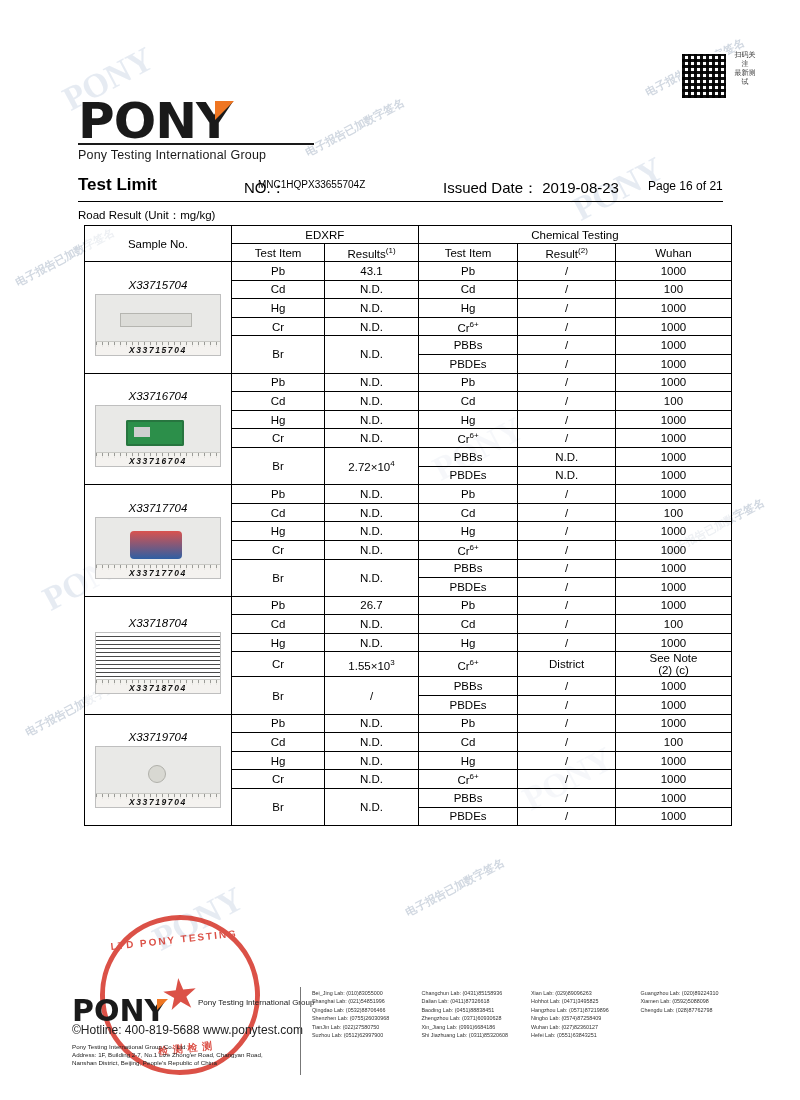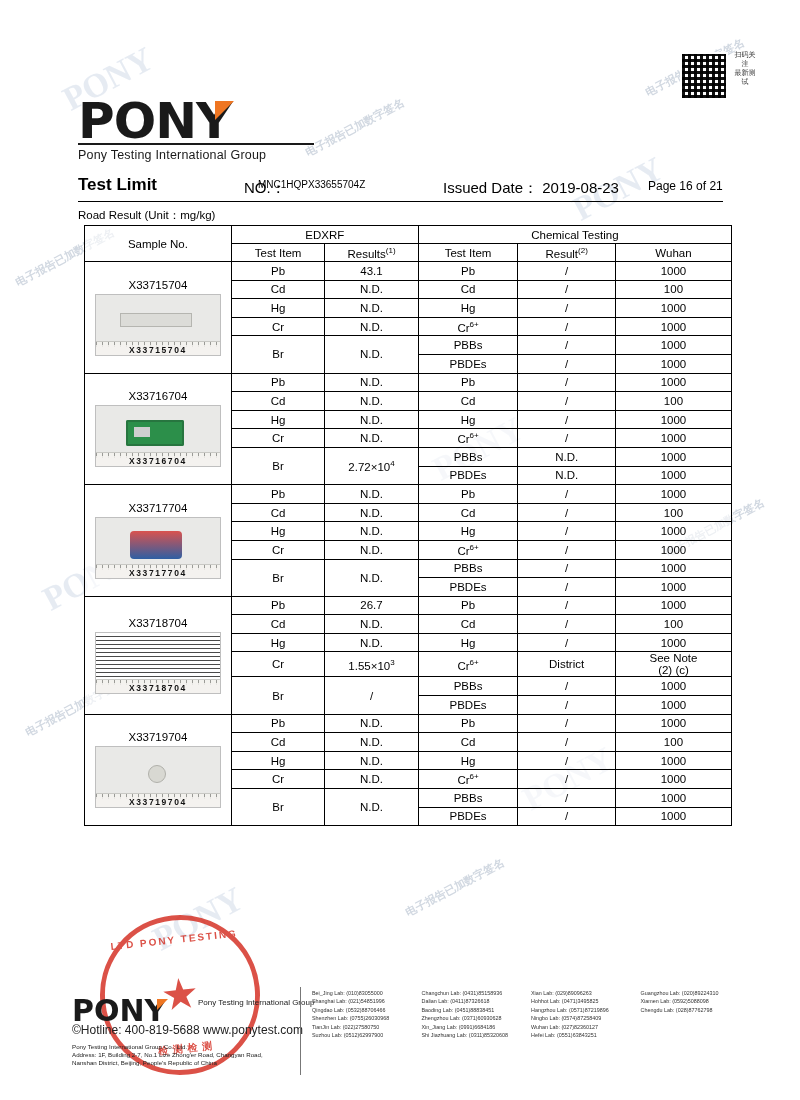--- a/index.html
+++ b/index.html
@@ -185,20 +185,21 @@
   .h-res2 { width: 94px; }
   .h-lim { width: 112px; }
 
   td.datacell { height: 17.6px; font-size: 11.5px; }
   td.dashed-b { border-bottom: 1px dashed #555; }
   .sup { font-size: 8px; vertical-align: super; }
   .sample-cell {
     width: 142px;
     padding: 3px 0 4px 0;
     background: rgba(255,255,255,0.62);
+    font-style: italic;
   }
   .sample-id {
     font-size: 11.5px;
     margin-bottom: 3px;
   }
   .thumb {
     width: 124px;
     height: 60px;
     margin: 0 auto;
     position: relative;

